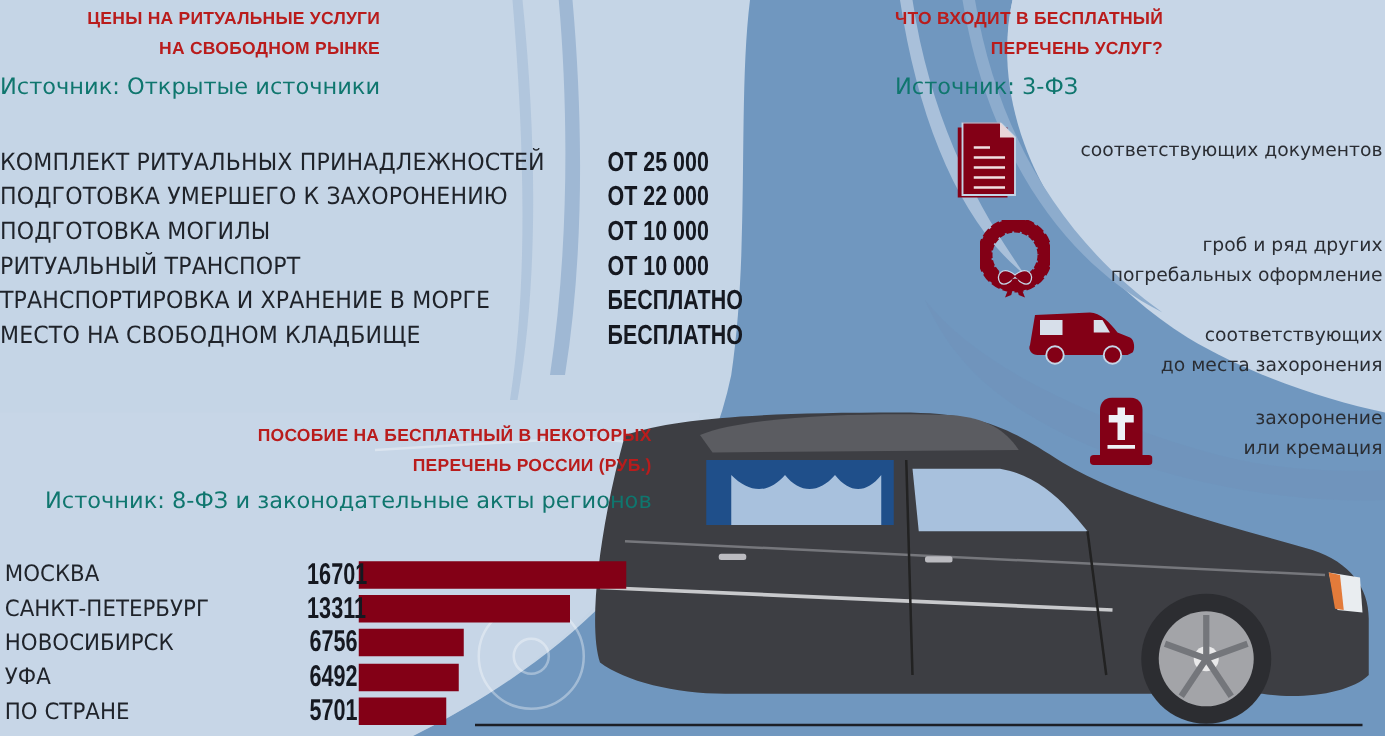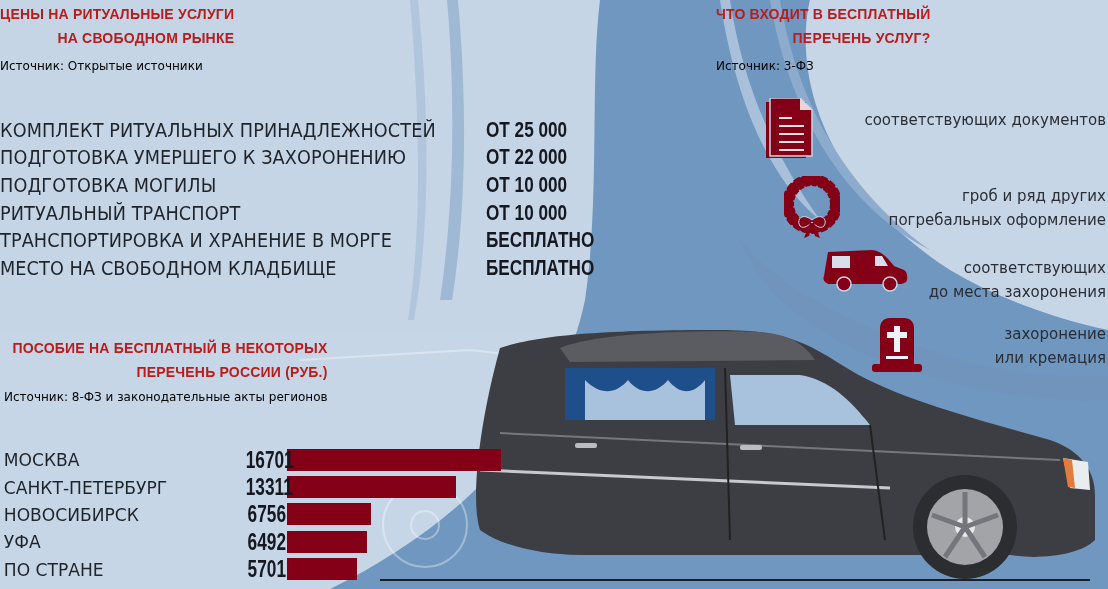--- a/index.html
+++ b/index.html
@@ -1,20 +1,20 @@
 <!DOCTYPE html>
 <html><head>
   <meta charset="utf-8">
   <style>
     html, body { margin:0; padding:0; }
     body { width:1108px; height:589px; overflow:hidden; position:relative; background:#c5d5e6; font-family:"DejaVu Sans", sans-serif; color:#1c1f26; }
     .bg-svg { position:absolute; left:0; top:0; width:1108px; height:589px; z-index:0; }
     .layer { position:absolute; z-index:2; }
     .h-title { font-family:"Liberation Sans", sans-serif; font-weight:bold; font-size:14px; line-height:24px; color:#b91c1c; letter-spacing:0.2px; margin:0;text-align:right; }
-    .src { font-family:"DejaVu Sans", sans-serif; font-size:12px; color:#000000; margin-top:6px; }
+    .src { font-family:"DejaVu Sans", sans-serif; font-size:18px; color:#0f766e; margin-top:6px; }
     .price-list { position:absolute; left:0; top:116px; z-index:2; }
     .price-row { display:flex; height:27.6px; align-items:center; }
     .price-label { width:486px; font-family:"DejaVu Sans", sans-serif; font-size:19px; color:#1f232a; letter-spacing:0.1px; white-space:nowrap; transform:scaleX(0.93); transform-origin:left center; }
     .price-value { font-family:"Liberation Sans", sans-serif; font-weight:bold; font-size:22px; color:#151820; white-space:nowrap; transform:scaleX(0.78); transform-origin:left center; }
     .free-list { position:absolute; right:0; top:96px; width:380px; z-index:2; }
     .free-item { position:absolute; right:0; width:380px; height:70px; }
     .free-text { position:absolute; right:2px; text-align:right; font-family:"DejaVu Sans", sans-serif; font-size:15px; line-height:24px; color:#2a2d33; white-space:nowrap; }
     .free-icon { position:absolute; }
     .bars { position:absolute; left:0; top:446px; z-index:3; }
     .bar-row { display:flex; align-items:center; height:27.4px; }
@@ -177,21 +177,21 @@
     <div class="free-text" style="top:4px;">
       <div>захоронение</div>
       <div>или кремация</div>
     </div>
   </div>
 </div>
 
 <div class="layer" style="left:4px; top:336px; z-index:3;">
   <h2 class="h-title">ПОСОБИЕ НА БЕСПЛАТНЫЙ В НЕКОТОРЫХ</h2>
   <h2 class="h-title">ПЕРЕЧЕНЬ РОССИИ (РУБ.)</h2>
-  <div class="src" style="margin-top:6px;">Источник: 8-ФЗ и законодательные акты регионов</div>
+  <div class="src" style="margin-top:6px;margin-left:32px;">Источник: 8-ФЗ и законодательные акты регионов</div>
 </div>
 
 <div class="bars">
   <div class="bar-row">
     <span class="bar-label" style="padding-left:4px;">МОСКВА</span>
     <span class="bar-value">16701</span>
     <div class="bar-fill" style="width:214px;"></div>
   </div>
   <div class="bar-row">
     <span class="bar-label" style="padding-left:4px;">САНКТ-ПЕТЕРБУРГ</span>

